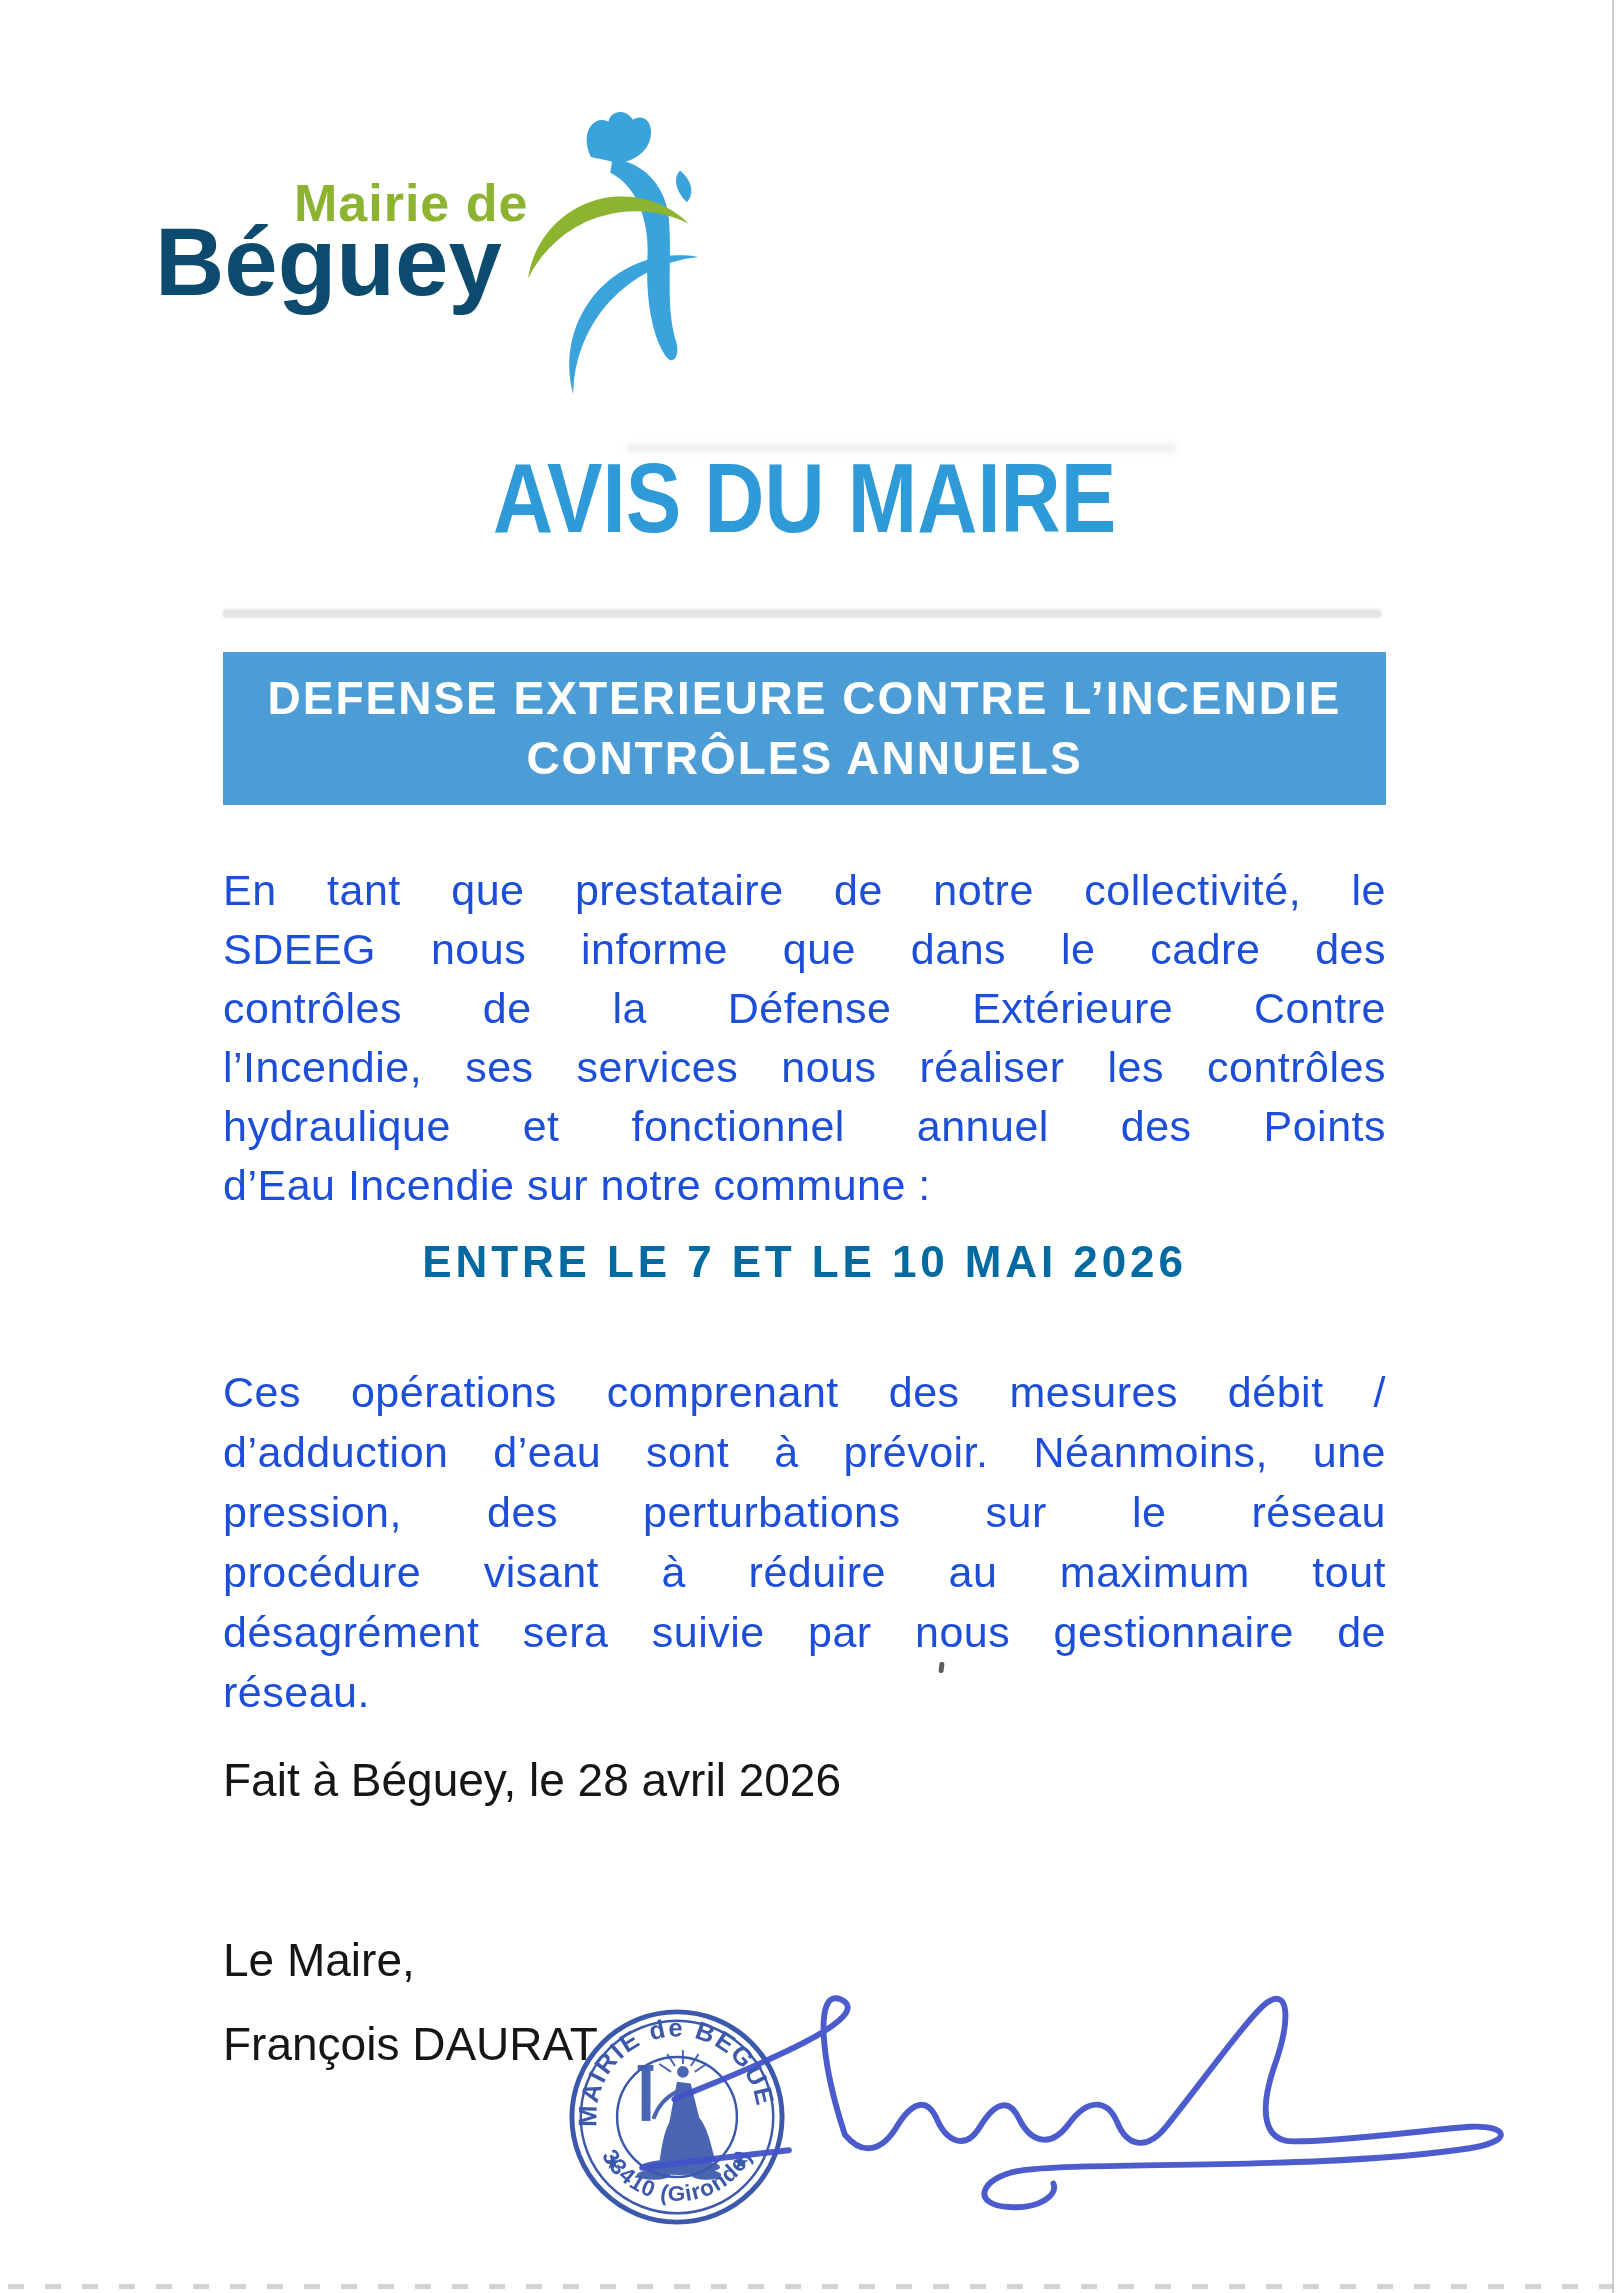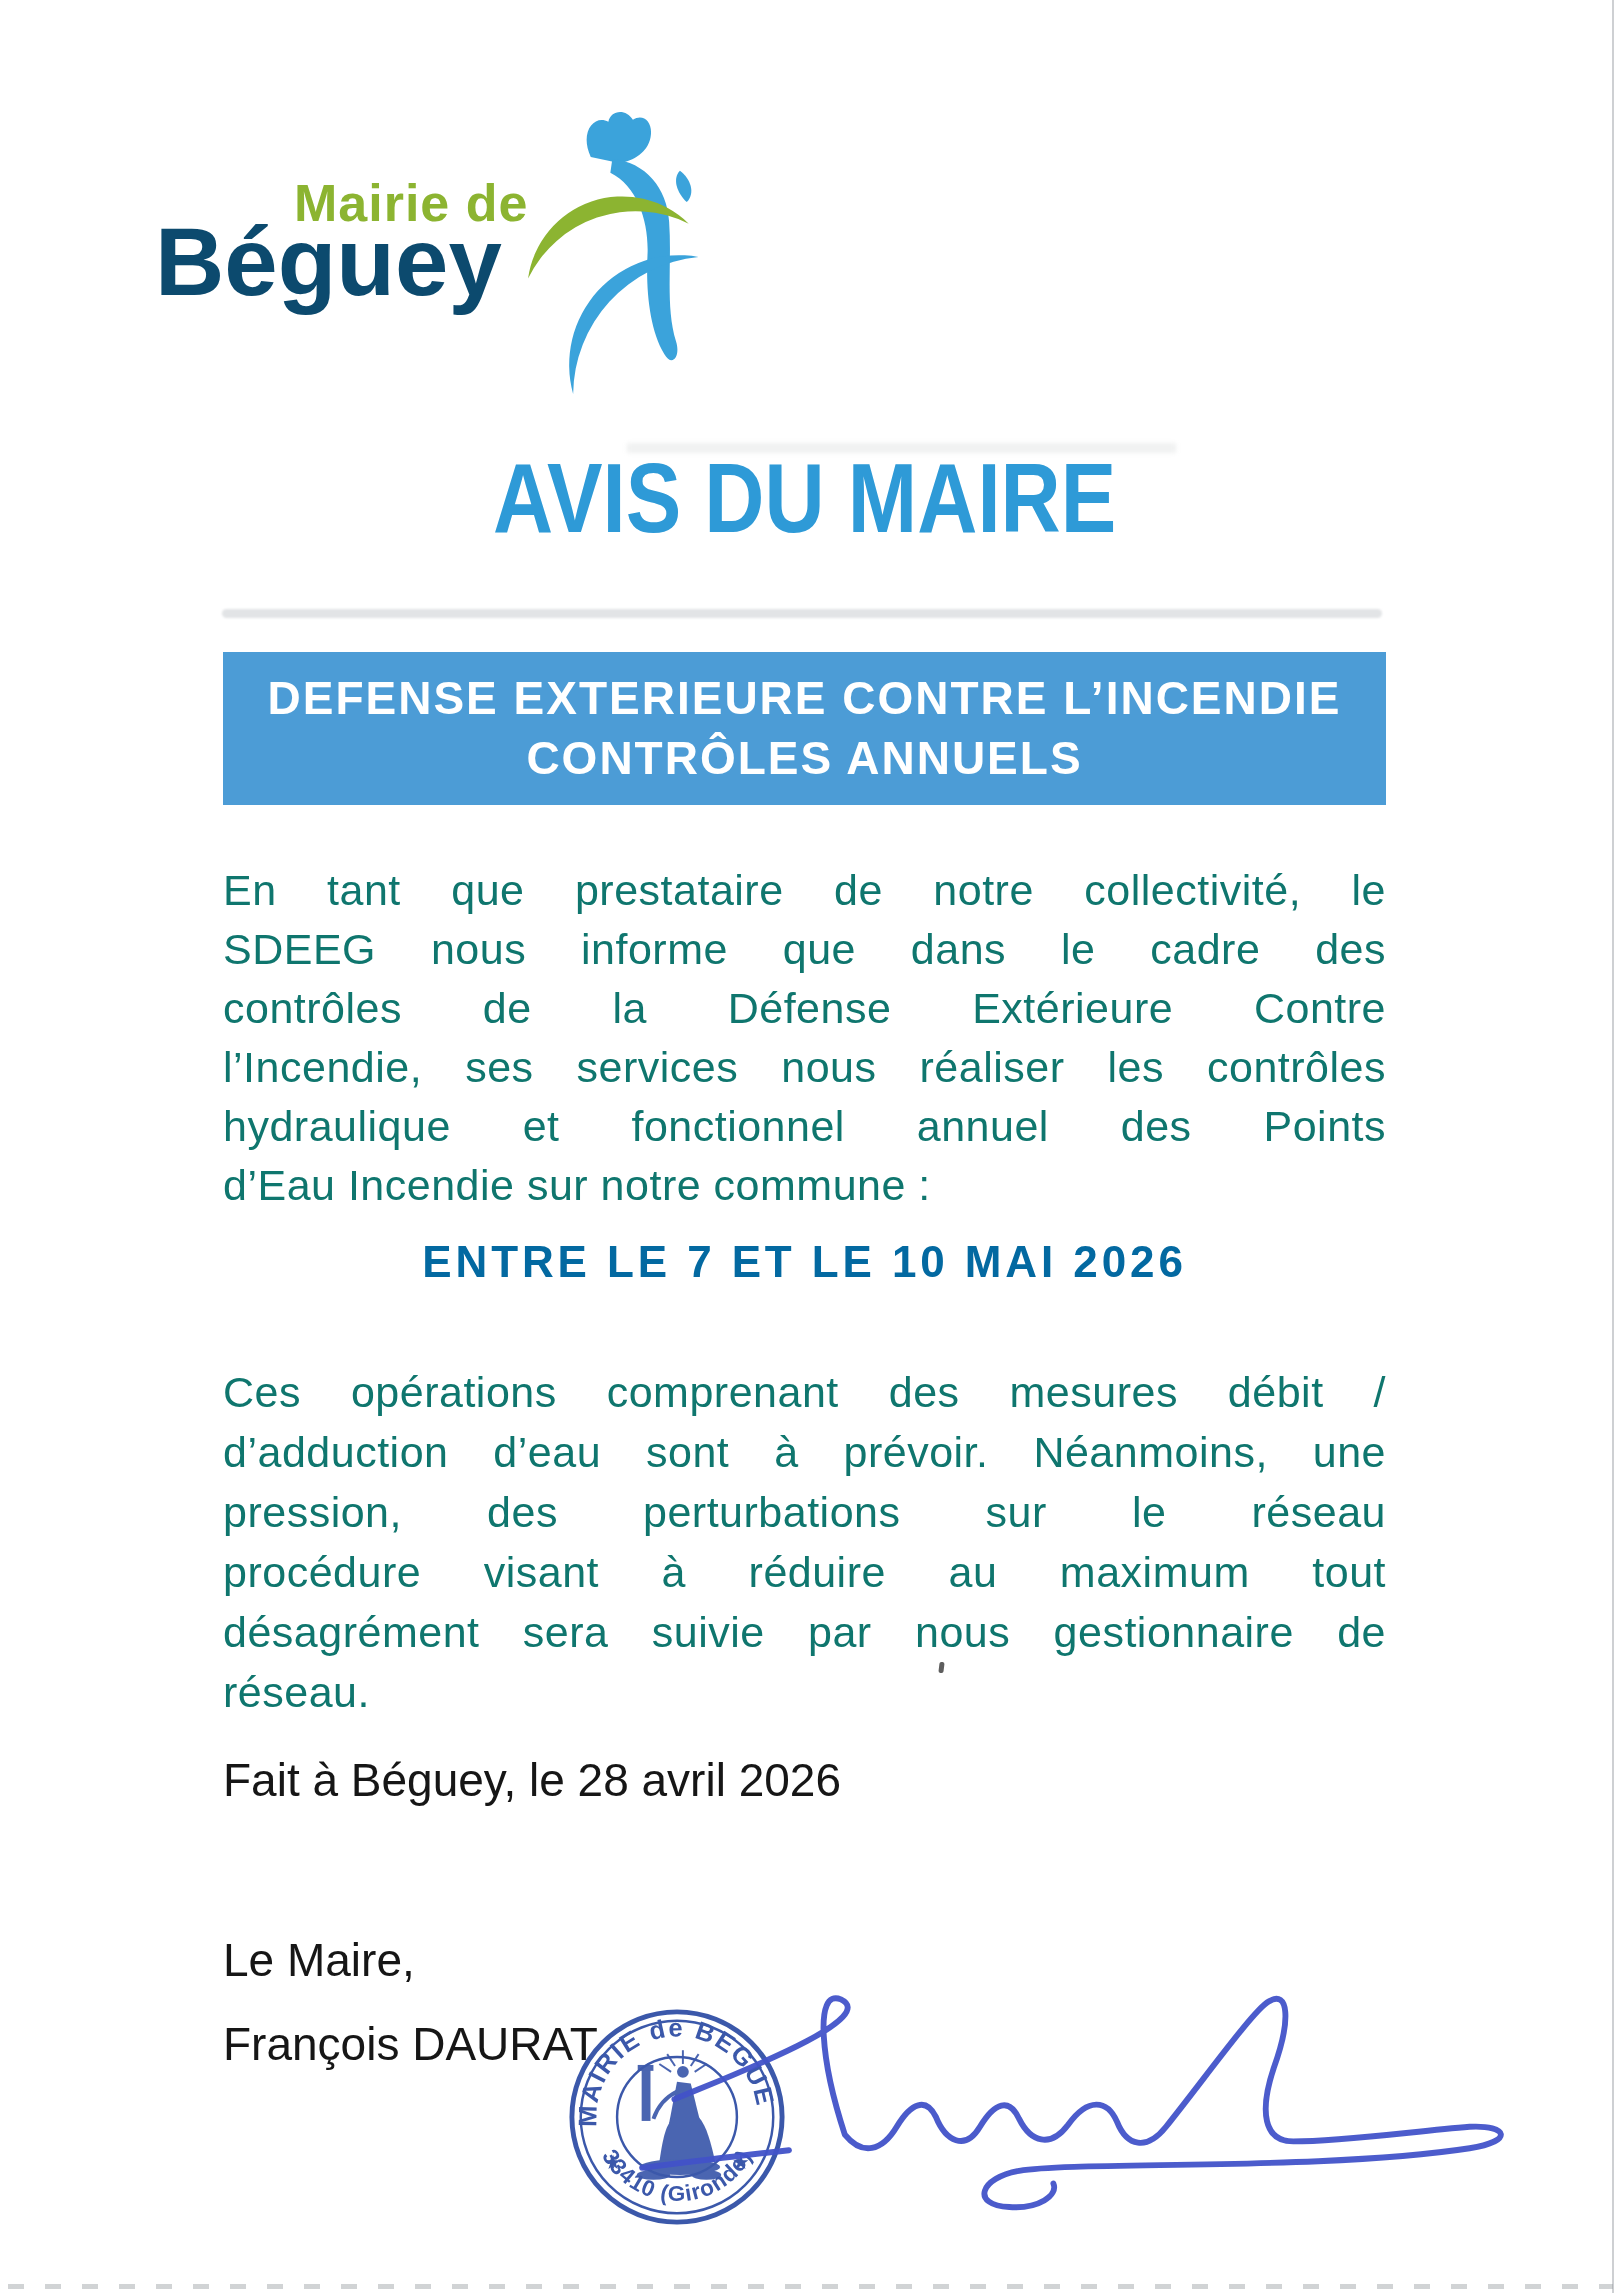--- a/index.html
+++ b/index.html
@@ -45,21 +45,21 @@
     gap:9.8px;
     margin-top:22px;
   }
   .banner div{
     color:#ffffff;font-weight:700;font-size:46px;letter-spacing:2px;
     line-height:1.1;white-space:nowrap;
   }
   
   .para{
     position:absolute;left:223px;width:1163px;
-    font-size:43px;color:#0f766e;letter-spacing:0.5px;
+    font-size:43px;color:#1d4ed8;letter-spacing:0.5px;
   }
   .para1{top:861px;}
   .para1 .ln{line-height:59px;height:59px;}
   .para2{top:1362px;}
   .para2 .ln{line-height:60px;height:60px;}
   .jl{text-align:justify;text-align-last:justify;}
   .ll{text-align:left;}
   .highlight{
     position:absolute;left:223px;top:1237px;width:1163px;
     text-align:center;font-size:44px;font-weight:700;letter-spacing:3.9px;

